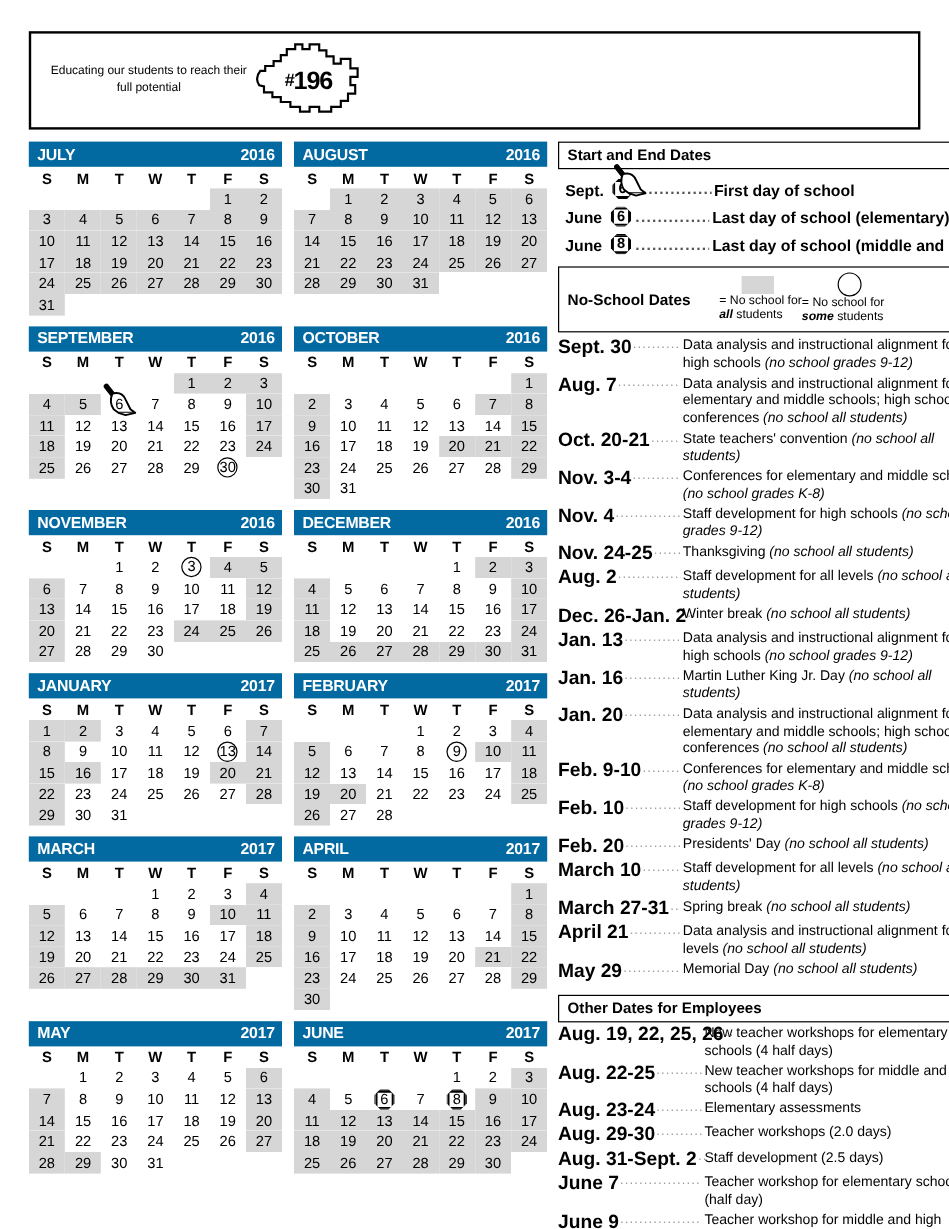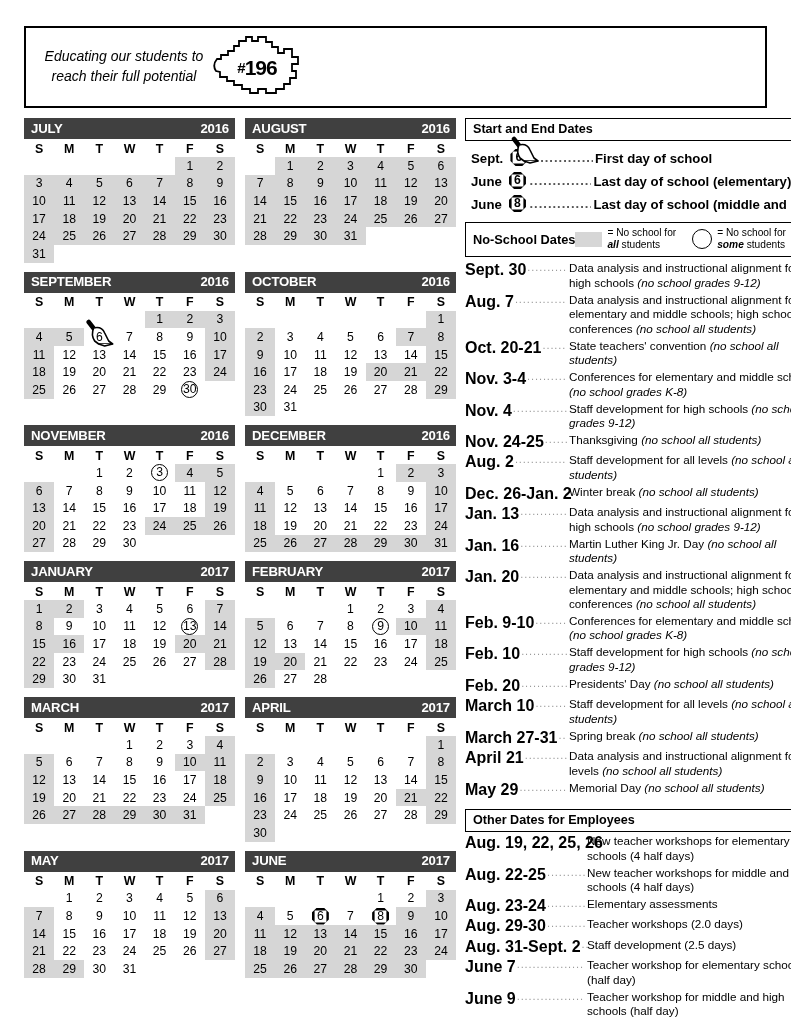--- a/index.html
+++ b/index.html
@@ -18,22 +18,21 @@
   .masthead {
     border: 2px solid #000;
     height: 82px;
     display: flex;
     align-items: center;
     padding: 0 8px 0 14px;
     margin-bottom: 10px;
   }
   .motto {
     width: 168px;
-    font-style: italic;
-    font-size: 14px;
+    font-size: 10px;
     line-height: 1.42;
     text-align: center;
     color: #000;
   }
   .titles { flex: 1; text-align: center; padding-right: 4px; }
   .district-name {
     font-size: 20.5px;
     letter-spacing: -0.2px;
     line-height: 1.05;
     font-weight: 400;
@@ -69,21 +68,21 @@
 
   
   .columns { display: flex; gap: 9px; }
   .left-col { width: 432px; flex: none; }
   .right-col { flex: 1; }
 
   
   .month-row { display: flex; gap: 10px; margin-bottom: 9px; }
   .month { width: 211px; flex: none; }
   .month-head {
-    background: #404040; color: #fff;
+    background: #0369a1; color: #fff;
     font-weight: bold; font-size: 13.2px;
     padding: 2.5px 6px 3.5px 7px;
     display: flex; justify-content: space-between;
     letter-spacing: -0.2px;
   }
   table.cal { border-collapse: collapse; width: 100%; table-layout: fixed; margin-top: 1px; }
   table.cal th {
     font-size: 12.4px; font-weight: bold;
     height: 17px; text-align: center; padding: 0;
   }
@@ -139,22 +138,22 @@
   .se-desc { white-space: nowrap; }
   .se-bellwrap { position: absolute; left: 1px; top: -13px; width: 34px; height: 30px; z-index: 2; }
 
   
   .legend-box {
     border: 1.6px solid #000;
     padding: 4px 7px 5px 7px;
     display: flex; align-items: center;
     margin-bottom: 4px;
   }
-  .legend-title { font-weight: bold; font-size: 12.8px; margin-right: 0; white-space: nowrap; }
-  .legend-item { display: flex; align-items: center; font-size: 10.2px; line-height: 1.2; }
+  .legend-title { font-weight: bold; font-size: 12.8px; margin-right: 24px; white-space: nowrap; }
+  .legend-item { display: flex; align-items: center; font-size: 10.2px; line-height: 1.2; flex-direction: column; }
   .swatch { width: 27px; height: 15px; background: #d6d6d6; margin-right: 5px; flex: none; }
   .ocircle {
     width: 20px; height: 20px; border: 1.6px solid #000;
     border-radius: 50%; margin: 0 5px 0 16px; flex: none;
   }
   .legend-item i { font-style: italic; font-weight: bold; }
   .dl-date { font-weight: bold; white-space: nowrap; padding-right: 0 !important; }
   .dl-wrap { display: flex; align-items: flex-start; }
   .dl-leader {
     flex: 1; min-width: 6px; margin: 0 2px 0 1px;

